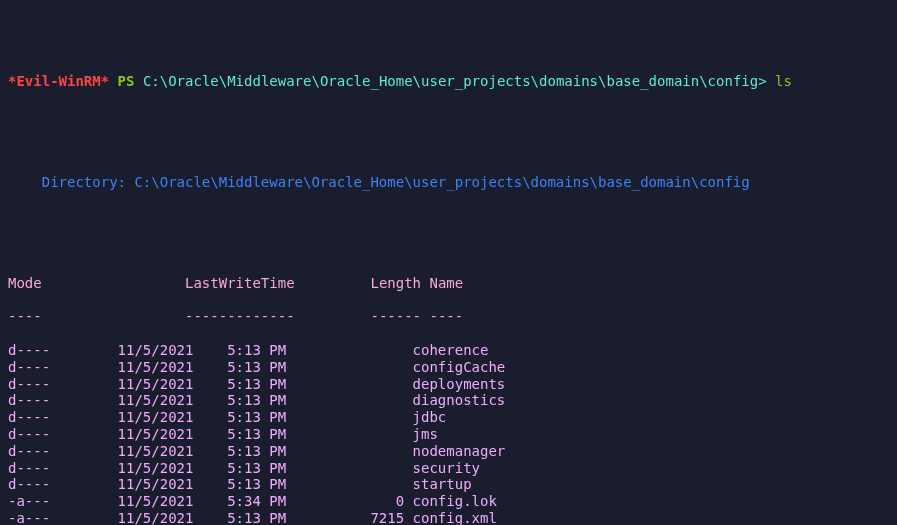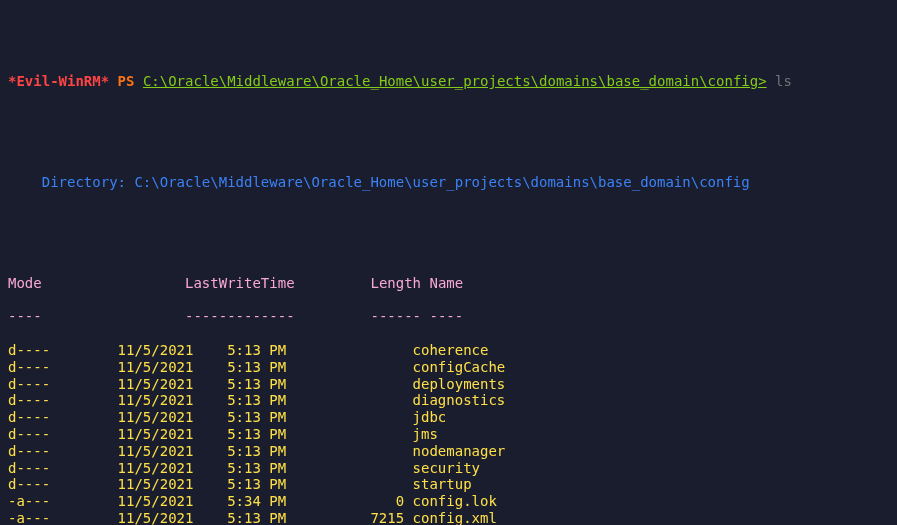--- a/index.html
+++ b/index.html
@@ -18,38 +18,37 @@
       width: 897px;
       height: 525px;
       overflow: hidden;
     }
     .prompt-star {
       color: #ff4444;
       font-weight: bold;
       text-align: center;
     }
     .ps-label {
-      color: #f97316;
+      color: #84cc16;
       font-weight: bold;
     }
     .path {
-      color: #84cc16;
-      text-decoration: underline;
+      color: #5eead4;
     }
     .cmd {
-      color: #737373;
+      color: #84cc16;
     }
     .dir-header {
       color: #3b82f6;
     }
     .table-header {
       color: #f9a8d4;
     }
     .row {
-      color: #fde047;
+      color: #f0abfc;
     }
     .line {
       display: block;
     }
   </style>
 </head>
 <body>
 
 
 

